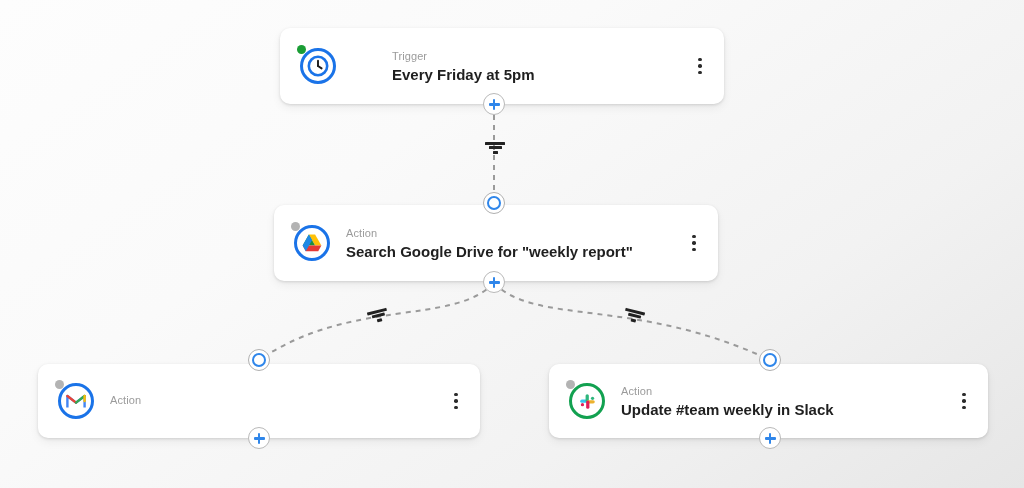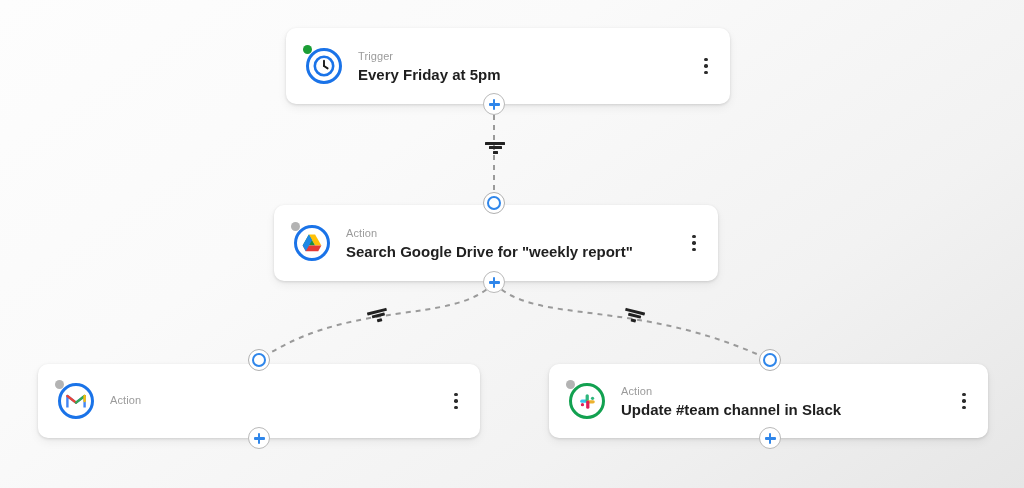--- a/index.html
+++ b/index.html
@@ -205,21 +205,21 @@
 
   <svg id="edges" viewBox="0 0 1024 488" width="1024" height="488">
 
     <path d="M 494 105 L 494 202" fill="none" stroke="#9a9a9a" stroke-width="2" stroke-dasharray="5 5"></path>
 
     <path d="M 494 283 C 452 326, 352 297, 259 360" fill="none" stroke="#9a9a9a" stroke-width="2" stroke-dasharray="5 5"></path>
 
     <path d="M 494 283 C 536 326, 636 297, 770 360" fill="none" stroke="#9a9a9a" stroke-width="2" stroke-dasharray="5 5"></path>
   </svg>
 
-  <div class="node-card" style="left:286px; top:28px; width:444px; height:76px;">
+  <div class="node-card" style="left:280px; top:28px; width:444px; height:76px;gap:40px;">
     <div class="node-icon-wrap">
       <div class="ring"></div>
       <div class="glyph">
         <svg width="24" height="24" viewBox="0 0 24 24">
           <circle cx="12" cy="12" r="9.2" fill="none" stroke="#1a73e8" stroke-width="2.6"></circle>
           <line x1="12" y1="12" x2="12" y2="6.6" stroke="#1a1a1a" stroke-width="1.9" stroke-linecap="round"></line>
           <line x1="12" y1="12" x2="15.6" y2="14.4" stroke="#1a1a1a" stroke-width="1.9" stroke-linecap="round"></line>
         </svg>
       </div>
       <div class="status-dot active"></div>
@@ -292,21 +292,21 @@
           <rect x="10.0" y="9.6" width="8.6" height="3.4" rx="1.7" fill="#ecb22e"></rect>
           <rect x="9.6" y="10.0" width="3.4" height="8.6" rx="1.7" fill="#e01e5a"></rect>
           <rect x="4.0" y="12.6" width="3.4" height="3.4" rx="1.7" fill="#e01e5a"></rect>
           <rect x="14.6" y="6.0" width="3.4" height="3.4" rx="1.7" fill="#2eb67d"></rect>
         </svg>
       </div>
       <div class="status-dot idle"></div>
     </div>
     <div class="node-text">
       <div class="node-kind">Action</div>
-      <div class="node-title">Update #team channel in Slack</div>
+      <div class="node-title">Update #team weekly in Slack</div>
     </div>
     <div class="kebab">
         <i></i>
         <i></i>
         <i></i>
       </div>
   </div>
 
   <div class="plus-handle" style="left:494px; top:104px;"></div>
   <div class="target-handle" style="left:494px; top:203px;"></div>

